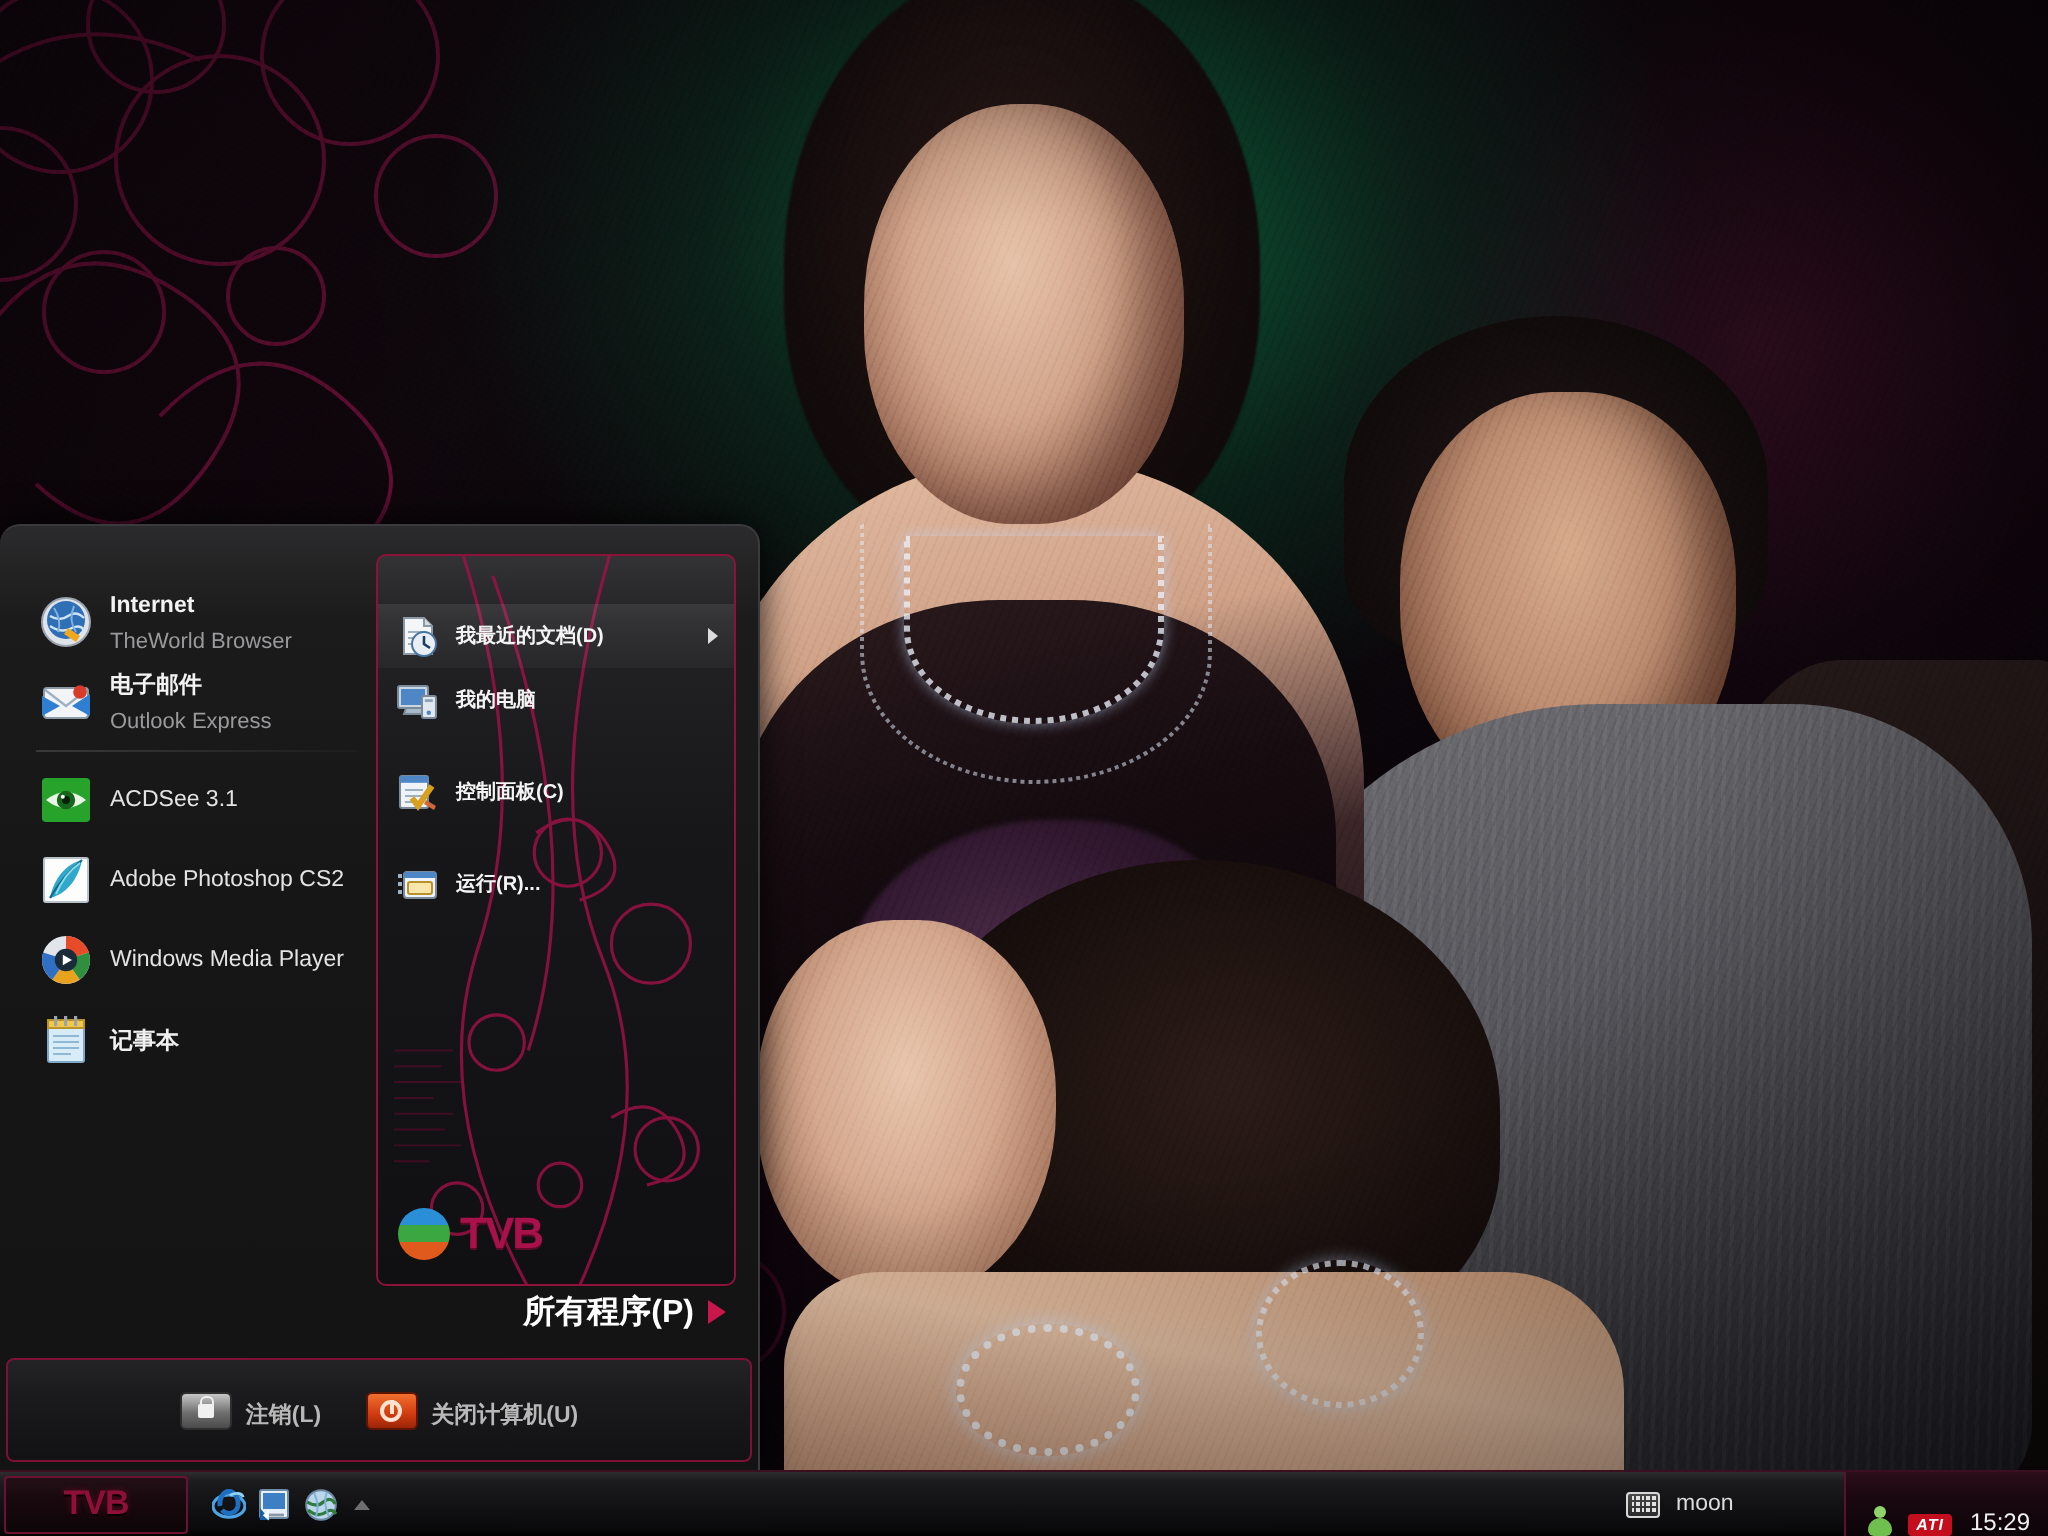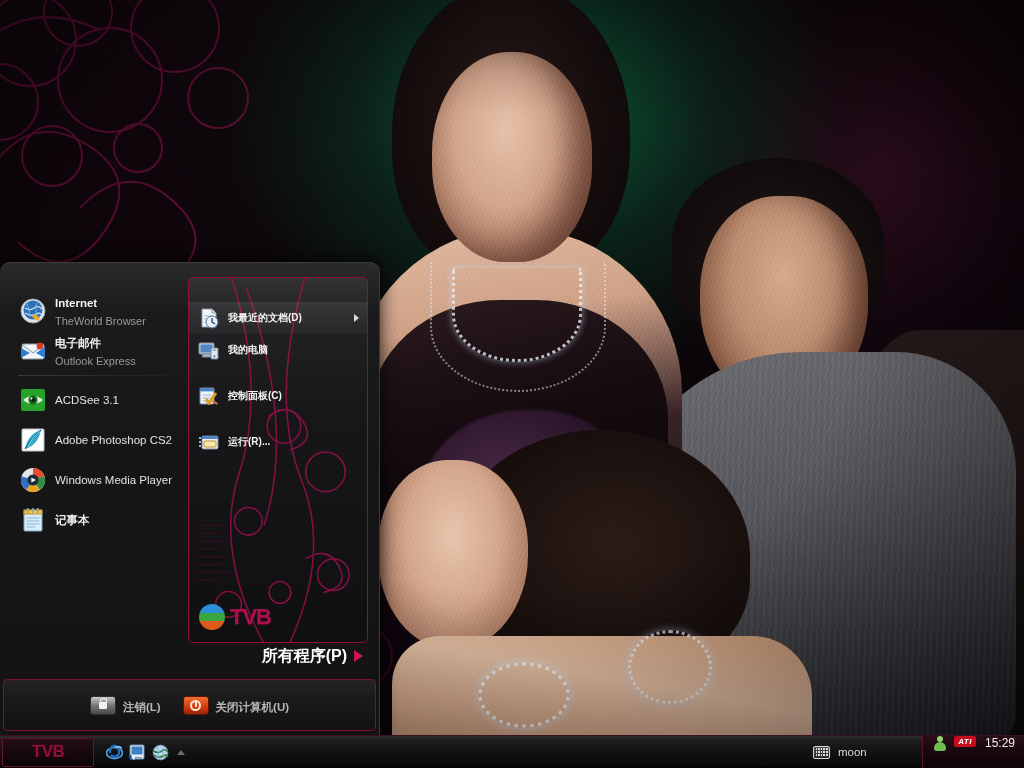--- a/index.html
+++ b/index.html
@@ -231,21 +231,21 @@
   .ql-chev { width:0;height:0; border-left:4px solid transparent; border-right:4px solid transparent;
     border-bottom:5px solid #6d6d70; margin-left:2px; }
   #task-area { flex:1; display:flex; align-items:center; padding-left:612px; }
   .task-btn { display:flex; align-items:center; gap:8px; height:24px; padding:0 12px 0 8px;
     color:#dcdcdc; font-size:11.5px; }
   .kbd-ico { width:17px; height:13px; border:1px solid #d8d8d8; border-radius:2px;
     background:linear-gradient(180deg,#4a4a4a,#2a2a2a);
     display:grid; grid-template-columns:repeat(5,1fr); grid-template-rows:repeat(3,1fr); gap:1px; padding:1.5px; }
   .kbd-ico span { background:#e2e2e2; }
   #tray {
-    display:flex; align-items:flex-start; gap:7px; height:100%; padding:0 9px 0 10px;
+    display:flex; align-items:flex-end; gap:7px; height:100%; padding:0 9px 0 10px;
     border-left:1px solid #5d1029;
     background:linear-gradient(180deg, #2a0d18 0%, #1a0810 40%, #0c0408 100%);
   }
   .tray-user { width:14px; height:15px; position:relative; }
   .tray-user::before { content:""; position:absolute; left:4px; top:0; width:6px; height:6px;
     border-radius:50%; background:#8fd46a; }
   .tray-user::after { content:""; position:absolute; left:1px; top:6px; width:12px; height:9px;
     border-radius:6px 6px 3px 3px; background:#6fbf4e; }
   .tray-ati { font-size:8px; font-weight:bold; color:#fff; background:#c40e1e;
     padding:1px 4px; border-radius:2px; letter-spacing:.5px; font-style:italic; }

